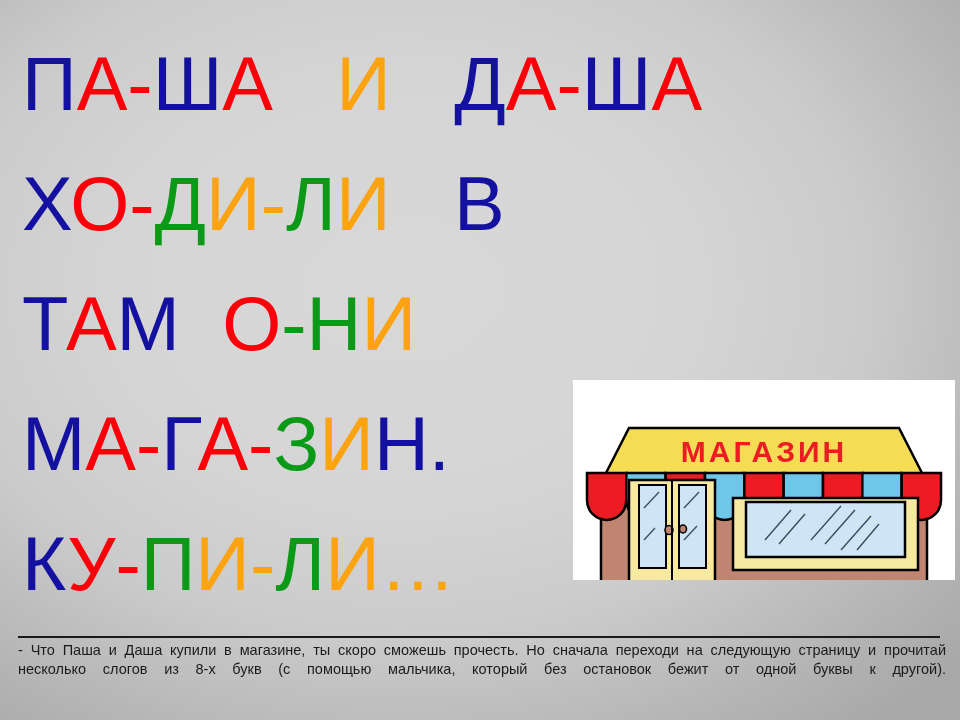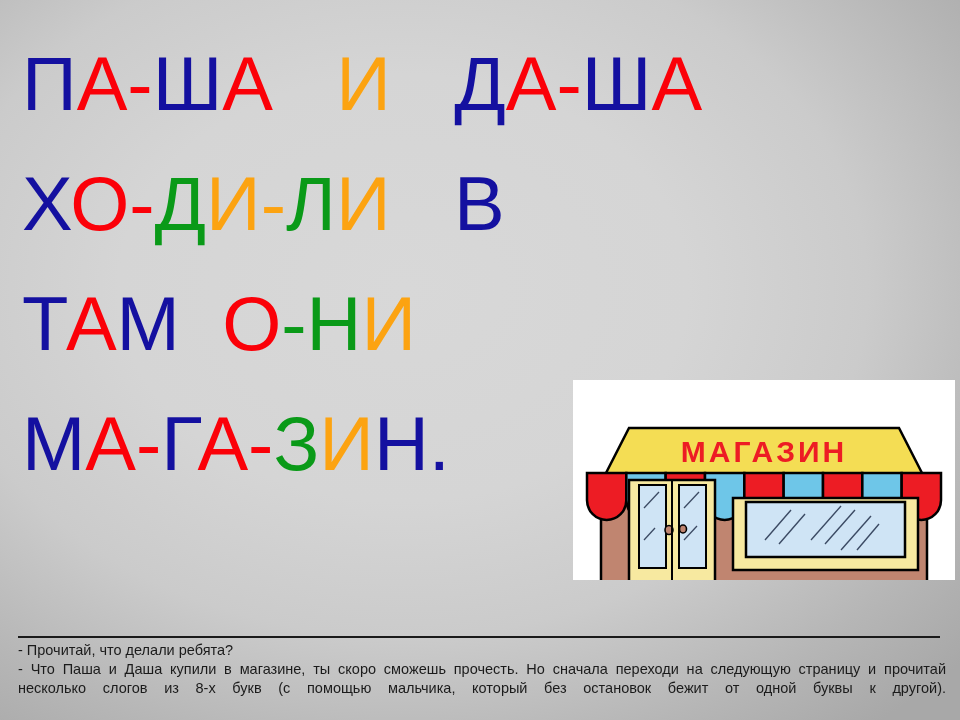--- a/index.html
+++ b/index.html
@@ -82,20 +82,21 @@
 </head>
 <body>
 
 <div id="slide">
 
   <div id="text-block">
       <div class="text-line"><span class="c-blue">П</span><span class="c-red">А</span><span class="c-red">-</span><span class="c-blue">Ш</span><span class="c-red">А</span><span class="c-blue">   </span><span class="c-orange">И</span><span class="c-blue">   </span><span class="c-blue">Д</span><span class="c-red">А</span><span class="c-red">-</span><span class="c-blue">Ш</span><span class="c-red">А</span></div>
       <div class="text-line"><span class="c-blue">Х</span><span class="c-red">О</span><span class="c-red">-</span><span class="c-green">Д</span><span class="c-orange">И</span><span class="c-orange">-</span><span class="c-green">Л</span><span class="c-orange">И</span><span class="c-blue">   </span><span class="c-blue">В</span></div>
       <div class="text-line"><span class="c-blue">Т</span><span class="c-red">А</span><span class="c-blue">М</span><span class="c-blue">  </span><span class="c-red">О</span><span class="c-green">-</span><span class="c-green">Н</span><span class="c-orange">И</span></div>
       <div class="text-line"><span class="c-blue">М</span><span class="c-red">А</span><span class="c-red">-</span><span class="c-blue">Г</span><span class="c-red">А</span><span class="c-red">-</span><span class="c-green">З</span><span class="c-orange">И</span><span class="c-blue">Н</span><span class="c-blue">.</span></div>
+      <div class="text-line"><span class="c-blue">К</span><span class="c-red">У</span><span class="c-red">-</span><span class="c-green">П</span><span class="c-orange">И</span><span class="c-orange">-</span><span class="c-green">Л</span><span class="c-orange">И</span><span class="c-orange">…</span></div>
     </div>
 
   <div id="shop-figure">
     <svg id="shop-svg" viewBox="0 0 382 240">
 
       <rect x="28" y="95" width="326" height="130" fill="#c08570" stroke="#000" stroke-width="2.5"></rect>
 
       <polygon points="56,48 326,48 350,95 32,95" fill="#f4dd54" stroke="#000" stroke-width="2.5"></polygon>
       <text id="shop-sign-text" x="191" y="82" text-anchor="middle" font-family="Liberation Sans, sans-serif" font-size="30" font-weight="bold" letter-spacing="3" fill="#ed1c24">МАГАЗИН</text>
 
@@ -138,17 +139,16 @@
 
       <rect x="60" y="203" width="79" height="8" fill="#d69376" stroke="#000" stroke-width="2"></rect>
       <rect x="53" y="211" width="93" height="8" fill="#d69376" stroke="#000" stroke-width="2"></rect>
       <rect x="46" y="219" width="107" height="9" fill="#d69376" stroke="#000" stroke-width="2"></rect>
     </svg>
   </div>
 
   <div id="footer-rule"></div>
 
   <div id="footer-text">
-    <p class="footer-p">- Прочитай, что делали  ребята?</p>
     <p class="footer-p just">- Что Паша  и  Даша  купили  в магазине, ты скоро сможешь прочесть. Но сначала  переходи  на  следующую   страницу  и  прочитай  несколько  слогов  из  8-х букв (с помощью  мальчика,  который  без остановок  бежит  от  одной  буквы к другой).</p>
   </div>
 
 </div>
 
 </body></html>

